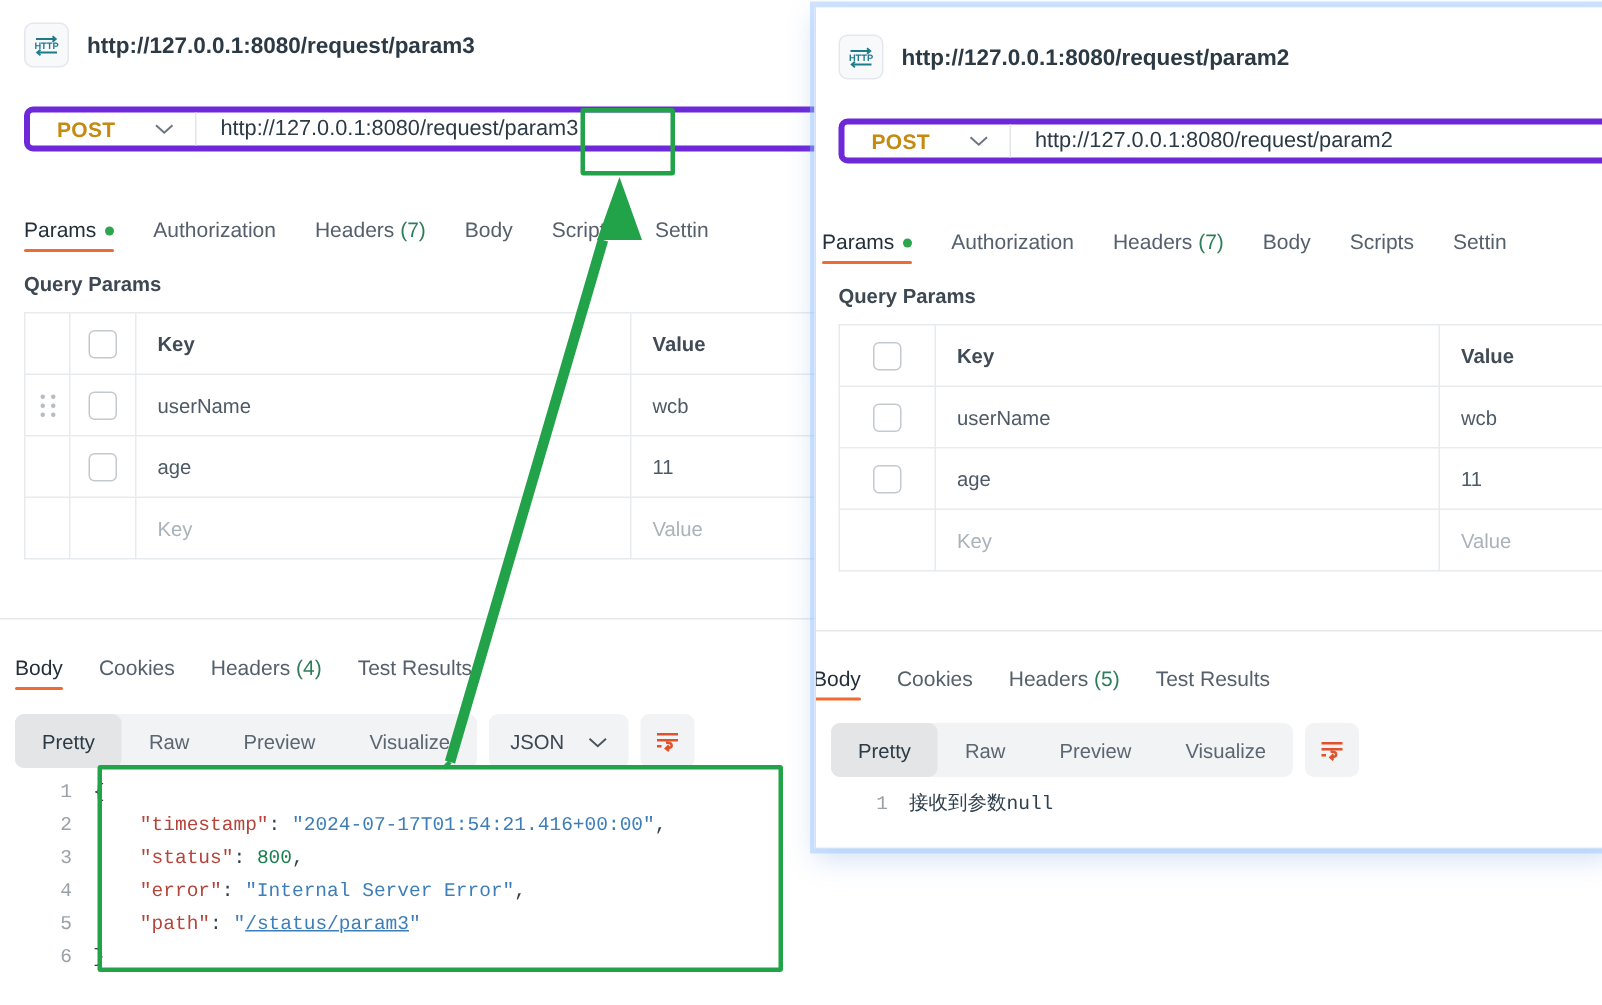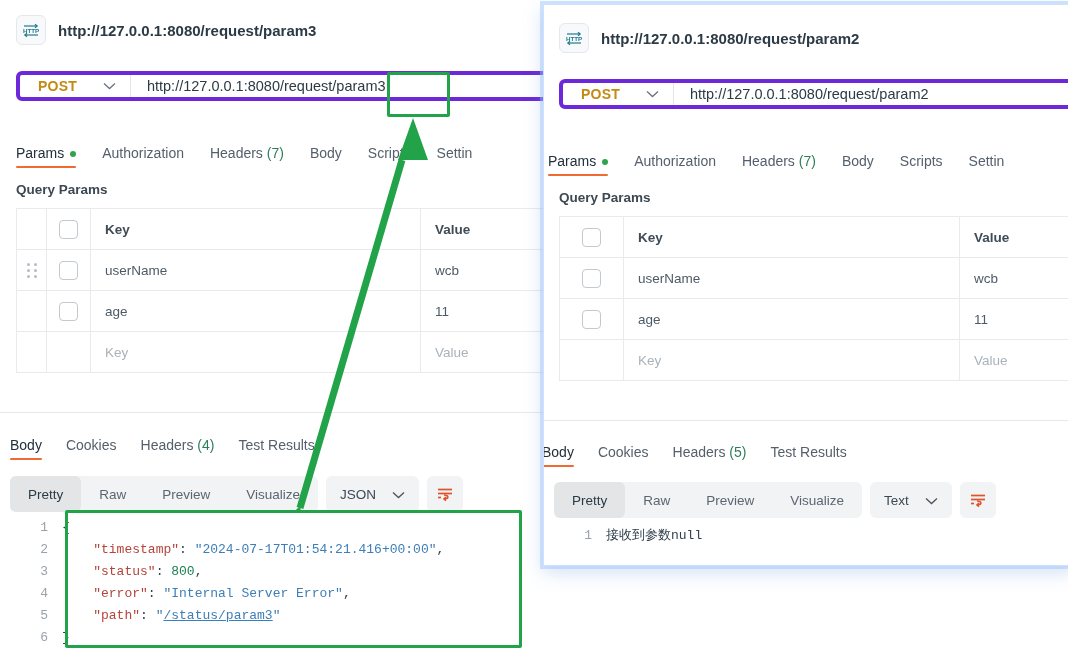--- a/index.html
+++ b/index.html
@@ -430,28 +430,20 @@
         </div>
       </div>
 
       <div class="res-toolbar" style="position:absolute; left:10px; top:477px;">
         <div class="seg">
           <div class="item active">Pretty</div>
           <div class="item">Raw</div>
           <div class="item">Preview</div>
           <div class="item">Visualize</div>
         </div>
-        <div class="fmt">
-          <span>Text</span>
-          <span>
-            <svg width="13" height="8" viewBox="0 0 13 8">
-                <path d="M1 1.5 L6.5 6.5 L12 1.5" stroke="#4a5562" stroke-width="1.3" fill="none"></path>
-              </svg>
-          </span>
-        </div>
         <div class="wrapbtn">
           <svg width="20" height="16" viewBox="0 0 20 16">
             <path d="M3 3.5 L17 3.5" stroke="#e0522b" stroke-width="1.7" fill="none"></path>
             <path d="M3 7.5 L17 7.5" stroke="#e0522b" stroke-width="1.7" fill="none"></path>
             <path d="M3 11.5 L6 11.5" stroke="#e0522b" stroke-width="1.7" fill="none"></path>
             <path d="M9 9 C14 9 14 13 9.5 13" stroke="#e0522b" stroke-width="1.7" fill="none"></path>
             <path d="M11 11 L9 13 L11 14.6" stroke="#e0522b" stroke-width="1.7" fill="none"></path>
           </svg>
         </div>
       </div>

